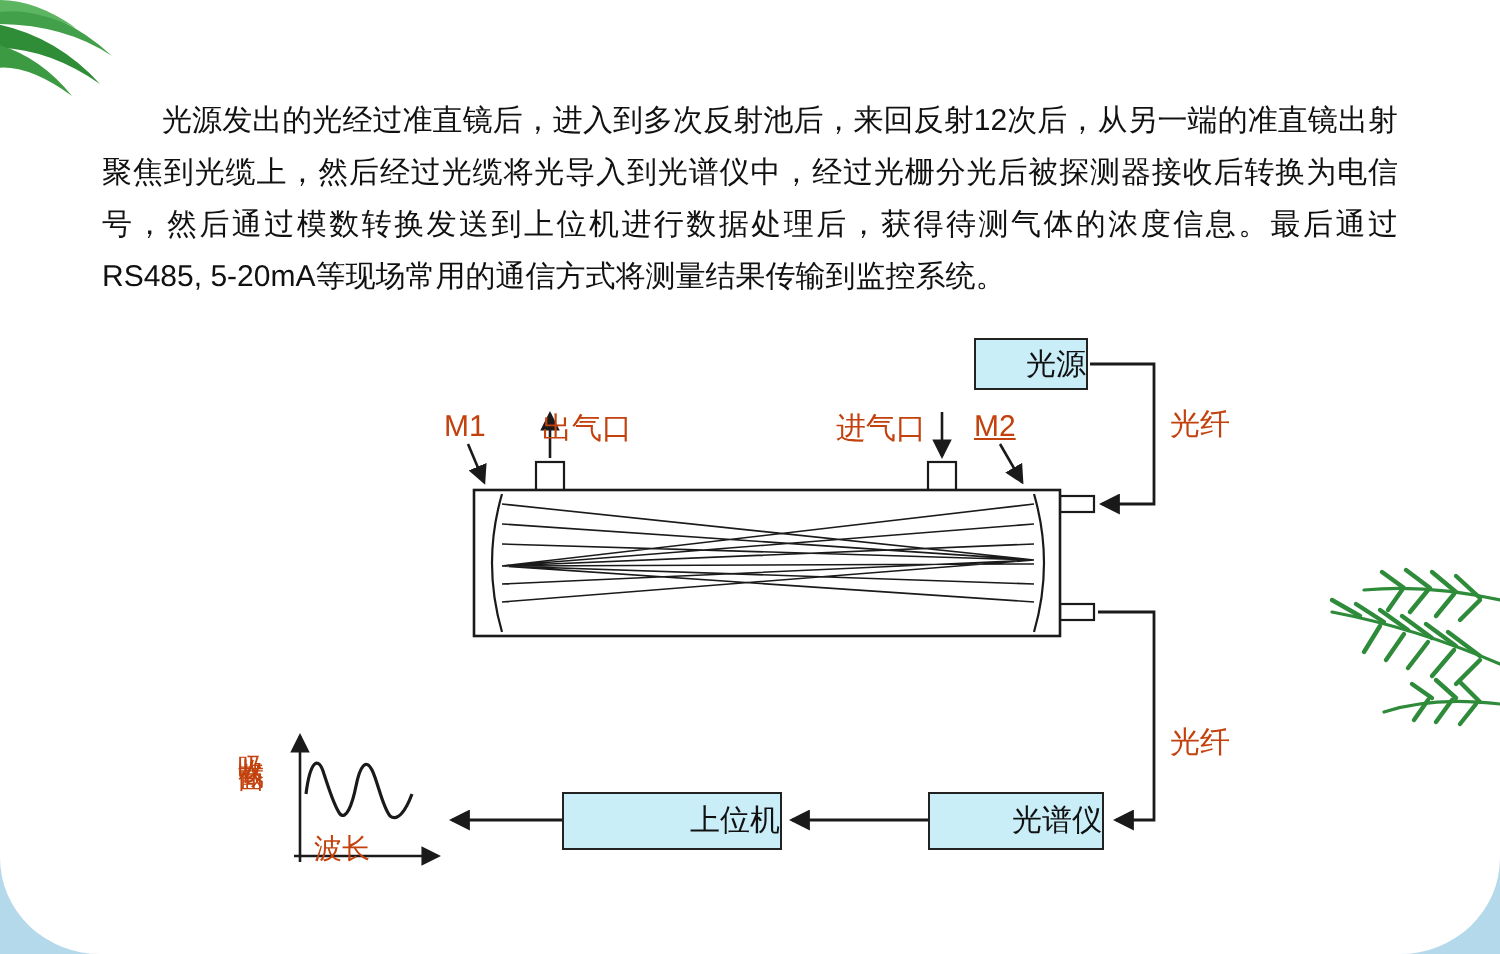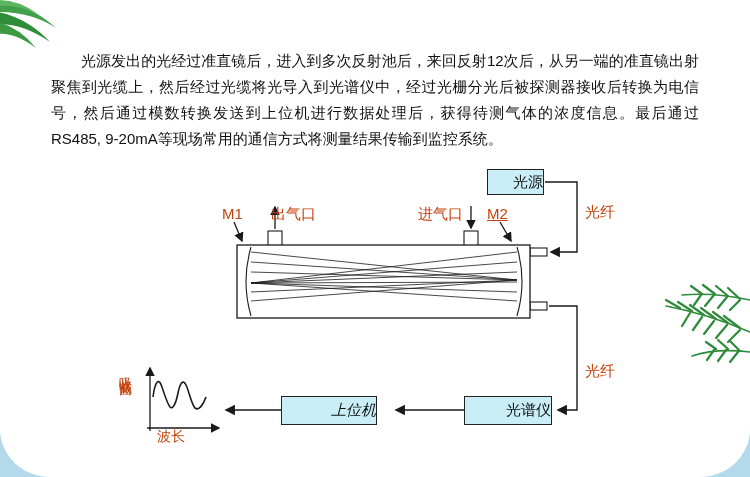--- a/index.html
+++ b/index.html
@@ -8,29 +8,29 @@
   .page { position:relative; width:750px; height:477px; background:#ffffff; overflow:hidden; }
   .title { position:absolute; top:13px; left:0; width:100%; text-align:center;
            font-size:24px; font-weight:700; letter-spacing:2px; color:#111; }
   .para  { position:absolute; top:48px; left:51px; width:648px; font-size:15px;
            line-height:26px; color:#111; text-indent:2em; text-align:justify; }
   .canvas { position:absolute; left:0; top:0; width:750px; height:477px; }
   .dbox { position:absolute; display:flex; align-items:center; justify-content:flex-end;
           background:#c9eef8; border:1px solid #222; font-size:15px; color:#111; z-index:3; }
   .box-light { left:487px; top:169px; width:57px; height:26px; }
   .box-spec  { left:464px; top:396px; width:88px; height:29px; }
-  .box-host  { left:281px; top:396px; width:96px; height:29px;font-style:italic; }
+  .box-host  { left:281px; top:396px; width:110px; height:29px; }
   .lbl { position:absolute; font-size:15px; color:#c2410c; white-space:nowrap; z-index:3; }
   .lbl-m1     { left:222px; top:205px; }
   .lbl-outlet { left:271px; top:205px; }
   .lbl-inlet  { left:418px; top:205px; }
   .lbl-m2     { left:487px; top:205px;text-decoration:underline; }
   .lbl-fiber-top    { left:585px; top:203px; }
   .lbl-fiber-bottom { left:585px; top:362px; }
-  .lbl-wavelength   { left:157px; top:428px; font-size:14px; }
+  .lbl-wavelength   { left:157px; top:416px; font-size:14px; }
   .lbl-yaxis { left:116px; top:367px; font-size:13px; writing-mode:vertical-rl;
                text-orientation:upright; letter-spacing:2px; height:66px; }
 </style>
 </head>
 <body>
 
 <div class="page">
 
   <svg class="canvas" viewBox="0 0 750 477">
     <defs>
@@ -89,21 +89,21 @@
 
     <g>
       <path d="M150,431 L150,368" fill="none" stroke="#1a1a1a" stroke-width="1.3" marker-end="url(#ah)"></path>
       <path d="M147,428 L219,428" fill="none" stroke="#1a1a1a" stroke-width="1.3" marker-end="url(#ah)"></path>
       <path d="M153,397 C155,381 159,377 162,387 C164,393 167,403 170,407
                C173,410 176,403 178,393 C180,383 183,379 186,385
                C189,391 191,403 195,408 C199,411 203,405 206,397" fill="none" stroke="#1a1a1a" stroke-width="1.6"></path>
     </g>
   </svg>
 
-  <p class="para">光源发出的光经过准直镜后，进入到多次反射池后，来回反射12次后，从另一端的准直镜出射聚焦到光缆上，然后经过光缆将光导入到光谱仪中，经过光栅分光后被探测器接收后转换为电信号，然后通过模数转换发送到上位机进行数据处理后，获得待测气体的浓度信息。最后通过RS485, 9-20mA等现场常用的通信方式将测量结果传输到监控系统。</p>
+  <p class="para">光源发出的光经过准直镜后，进入到多次反射池后，来回反射12次后，从另一端的准直镜出射聚焦到光缆上，然后经过光缆将光导入到光谱仪中，经过光栅分光后被探测器接收后转换为电信号，然后通过模数转换发送到上位机进行数据处理后，获得待测气体的浓度信息。最后通过RS485, 5-20mA等现场常用的通信方式将测量结果传输到监控系统。</p>
 
   <div class="dbox box-light">
     <span>光源</span>
   </div>
   <div class="dbox box-spec">
     <span>光谱仪</span>
   </div>
   <div class="dbox box-host">
     <span>上位机</span>
   </div>

